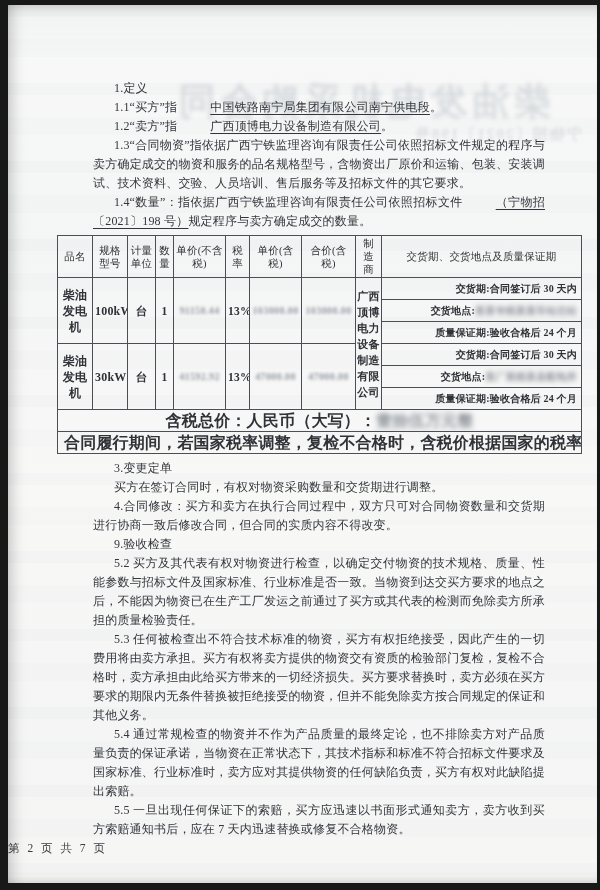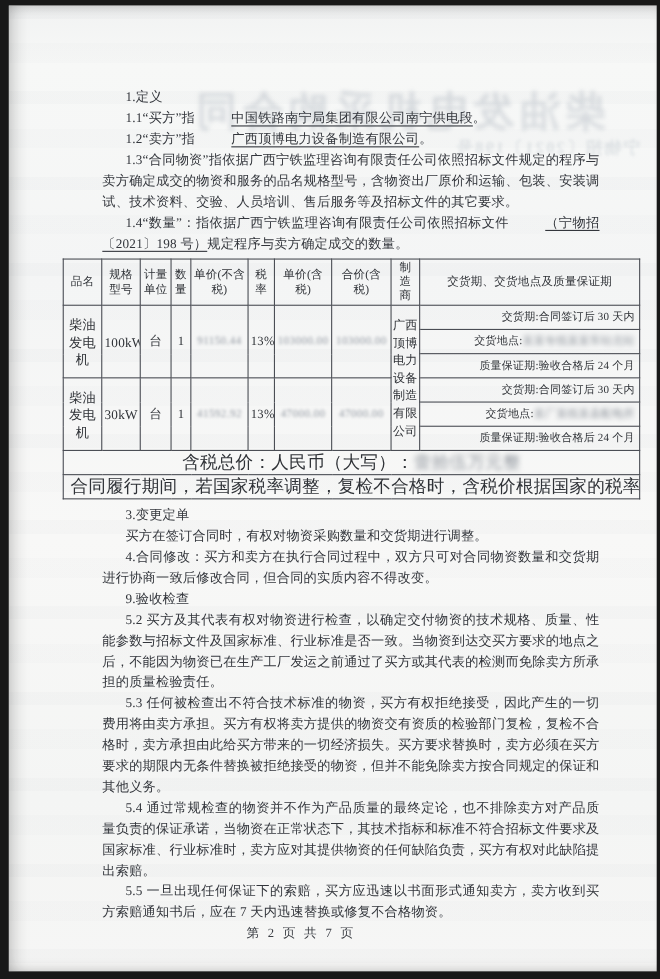--- a/index.html
+++ b/index.html
@@ -33,30 +33,30 @@
     letter-spacing:.2px;
   }
   .content p{margin:0;text-indent:21px;}
   span.u{text-decoration:underline;text-underline-offset:3px;margin-left:33px;}
   
   .tablewrap{margin:4px 0 5px -36px;width:524px;}
   table{border-collapse:collapse;width:524px;table-layout:fixed;color:#2f3237;}
   th,td{border:1px solid #4b4e55;padding:1px 2px;vertical-align:middle;
     font-weight:normal;overflow:hidden;}
   th{font-size:10.5px;line-height:13px;text-align:center;height:32px;}
-  td{font-size:11.5px;line-height:14px;text-align:center;}
+  td{font-size:11.5px;line-height:14px;text-align:center;font-weight:bold;}
   td.c-name,td.c-model{font-size:12px;line-height:16px;}
   td.c-mfr{font-size:11px;line-height:16px;padding:1px 1px;}
   td.c-del{text-align:right;padding:1px 4px;height:19px;font-size:10px;white-space:nowrap;}
   tr.r-total td,tr.r-note td{text-align:center;padding:2px 6px;font-size:16px;height:17px;white-space:nowrap;}
   .num{font-size:10px;letter-spacing:.4px;}
   .blur-num{filter:blur(1.6px);color:#959ba4;}
   .blur-txt{filter:blur(2.4px);color:#8b9199;}
   
-  .footer{position:absolute;left:0;top:836px;width:530px;text-align:center;
+  .footer{position:absolute;left:0;top:836px;width:530px;
     font-size:11.5px;color:#3a3d43;letter-spacing:1px;word-spacing:3px;}
 </style>
 </head>
 <body>
 
 <div class="paper">
   <div class="ghost ghost-1">柴油发电机采购合同</div>
   <div class="ghost ghost-2">宁物招〔2021〕198号</div>
 
   <div class="content">

